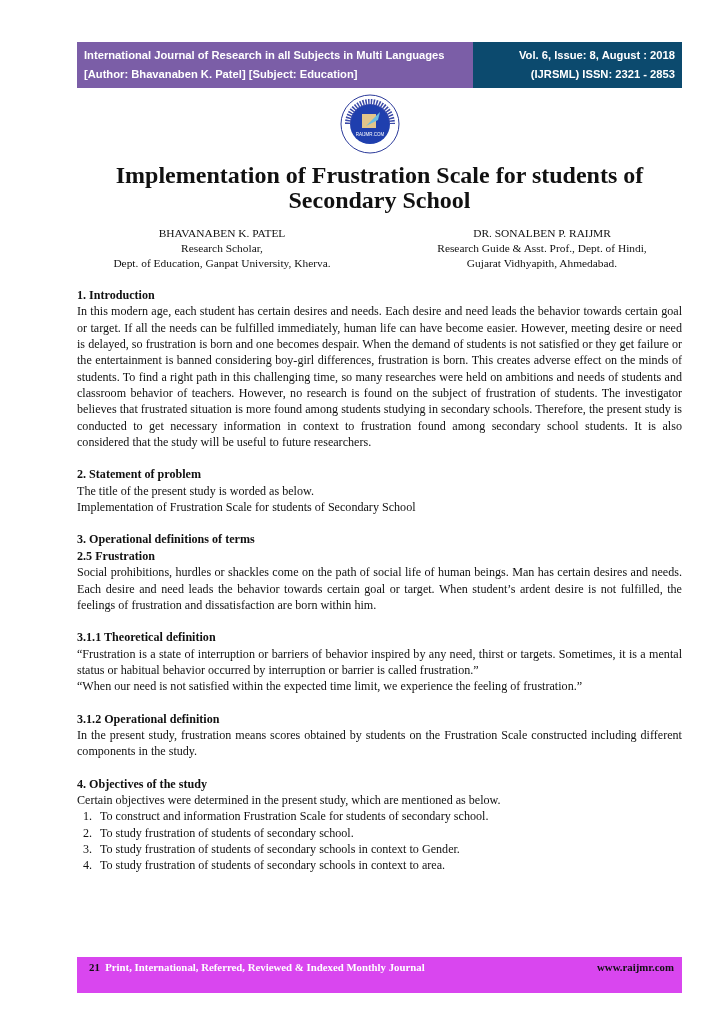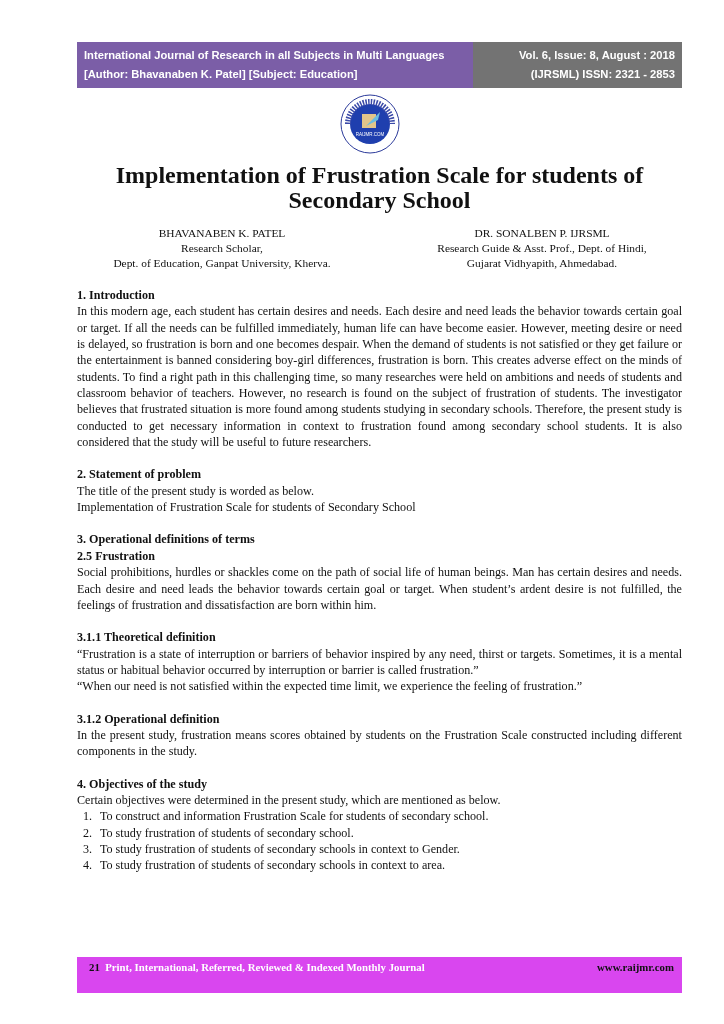--- a/index.html
+++ b/index.html
@@ -1,20 +1,20 @@
 <!DOCTYPE html>
 <html><head>
 <meta charset="utf-8">
 <style>
   html, body { margin: 0; padding: 0; background: #ffffff; }
   body { width: 724px; height: 1024px; position: relative; overflow: hidden; font-family: "Liberation Serif", serif; color: #111; }
 
   .hdr { position: absolute; left: 77px; top: 42px; width: 605px; height: 46px; display: flex; }
   .hdr-left { background: #7b5ea7; width: 396px; color: #fff; font-family: "Liberation Sans", sans-serif; font-weight: bold; font-size: 11.2px; line-height: 19px; padding: 4px 0 0 7px; box-sizing: border-box; }
-  .hdr-right { background: #737373; flex: 1; color: #fff; font-family: "Liberation Sans", sans-serif; font-weight: bold; font-size: 11.2px; line-height: 19px; padding: 4px 7px 0 0; box-sizing: border-box; text-align: right; }
+  .hdr-right { background: #0c4a6e; flex: 1; color: #fff; font-family: "Liberation Sans", sans-serif; font-weight: bold; font-size: 11.2px; line-height: 19px; padding: 4px 7px 0 0; box-sizing: border-box; text-align: right; }
 
   .logo { position: absolute; left: 340px; top: 94px; width: 60px; height: 60px; }
 
   .title { position: absolute; left: 77px; top: 163px; width: 605px; text-align: center; font-weight: bold; font-size: 24px; line-height: 25px; }
 
   .authors { position: absolute; top: 226px; left: 77px; width: 605px; display: flex; justify-content: space-between; font-size: 11.4px; line-height: 15px; }
   .author { text-align: center; }
   .author.left { width: 290px; margin-left: 0; }
   .author.right { width: 300px; margin-right: -10px; }
 
@@ -61,21 +61,21 @@
   <div>Secondary School</div>
 </div>
 
 <div class="authors">
   <div class="author left">
     <div>BHAVANABEN K. PATEL</div>
     <div>Research Scholar,</div>
     <div>Dept. of Education, Ganpat University, Kherva.</div>
   </div>
   <div class="author right">
-    <div>DR. SONALBEN P. IJRSML</div>
+    <div>DR. SONALBEN P. RAIJMR</div>
     <div>Research Guide &amp; Asst. Prof., Dept. of Hindi,</div>
     <div>Gujarat Vidhyapith, Ahmedabad.</div>
   </div>
 </div>
 
 <div class="body">
   <div class="h">1. Introduction</div>
   <div class="p">In this modern age, each student has certain desires and needs. Each desire and need leads the behavior towards certain goal or target. If all the needs can be fulfilled immediately, human life can have become easier. However, meeting desire or need is delayed, so frustration is born and one becomes despair. When the demand of students is not satisfied or they get failure or the entertainment is banned considering boy-girl differences, frustration is born. This creates adverse effect on the minds of students. To find a right path in this challenging time, so many researches were held on ambitions and needs of students and classroom behavior of teachers. However, no research is found on the subject of frustration of students. The investigator believes that frustrated situation is more found among students studying in secondary schools. Therefore, the present study is conducted to get necessary information in context to frustration found among secondary school students. It is also considered that the study will be useful to future researchers.</div>
   <div class="gap"></div>
 

